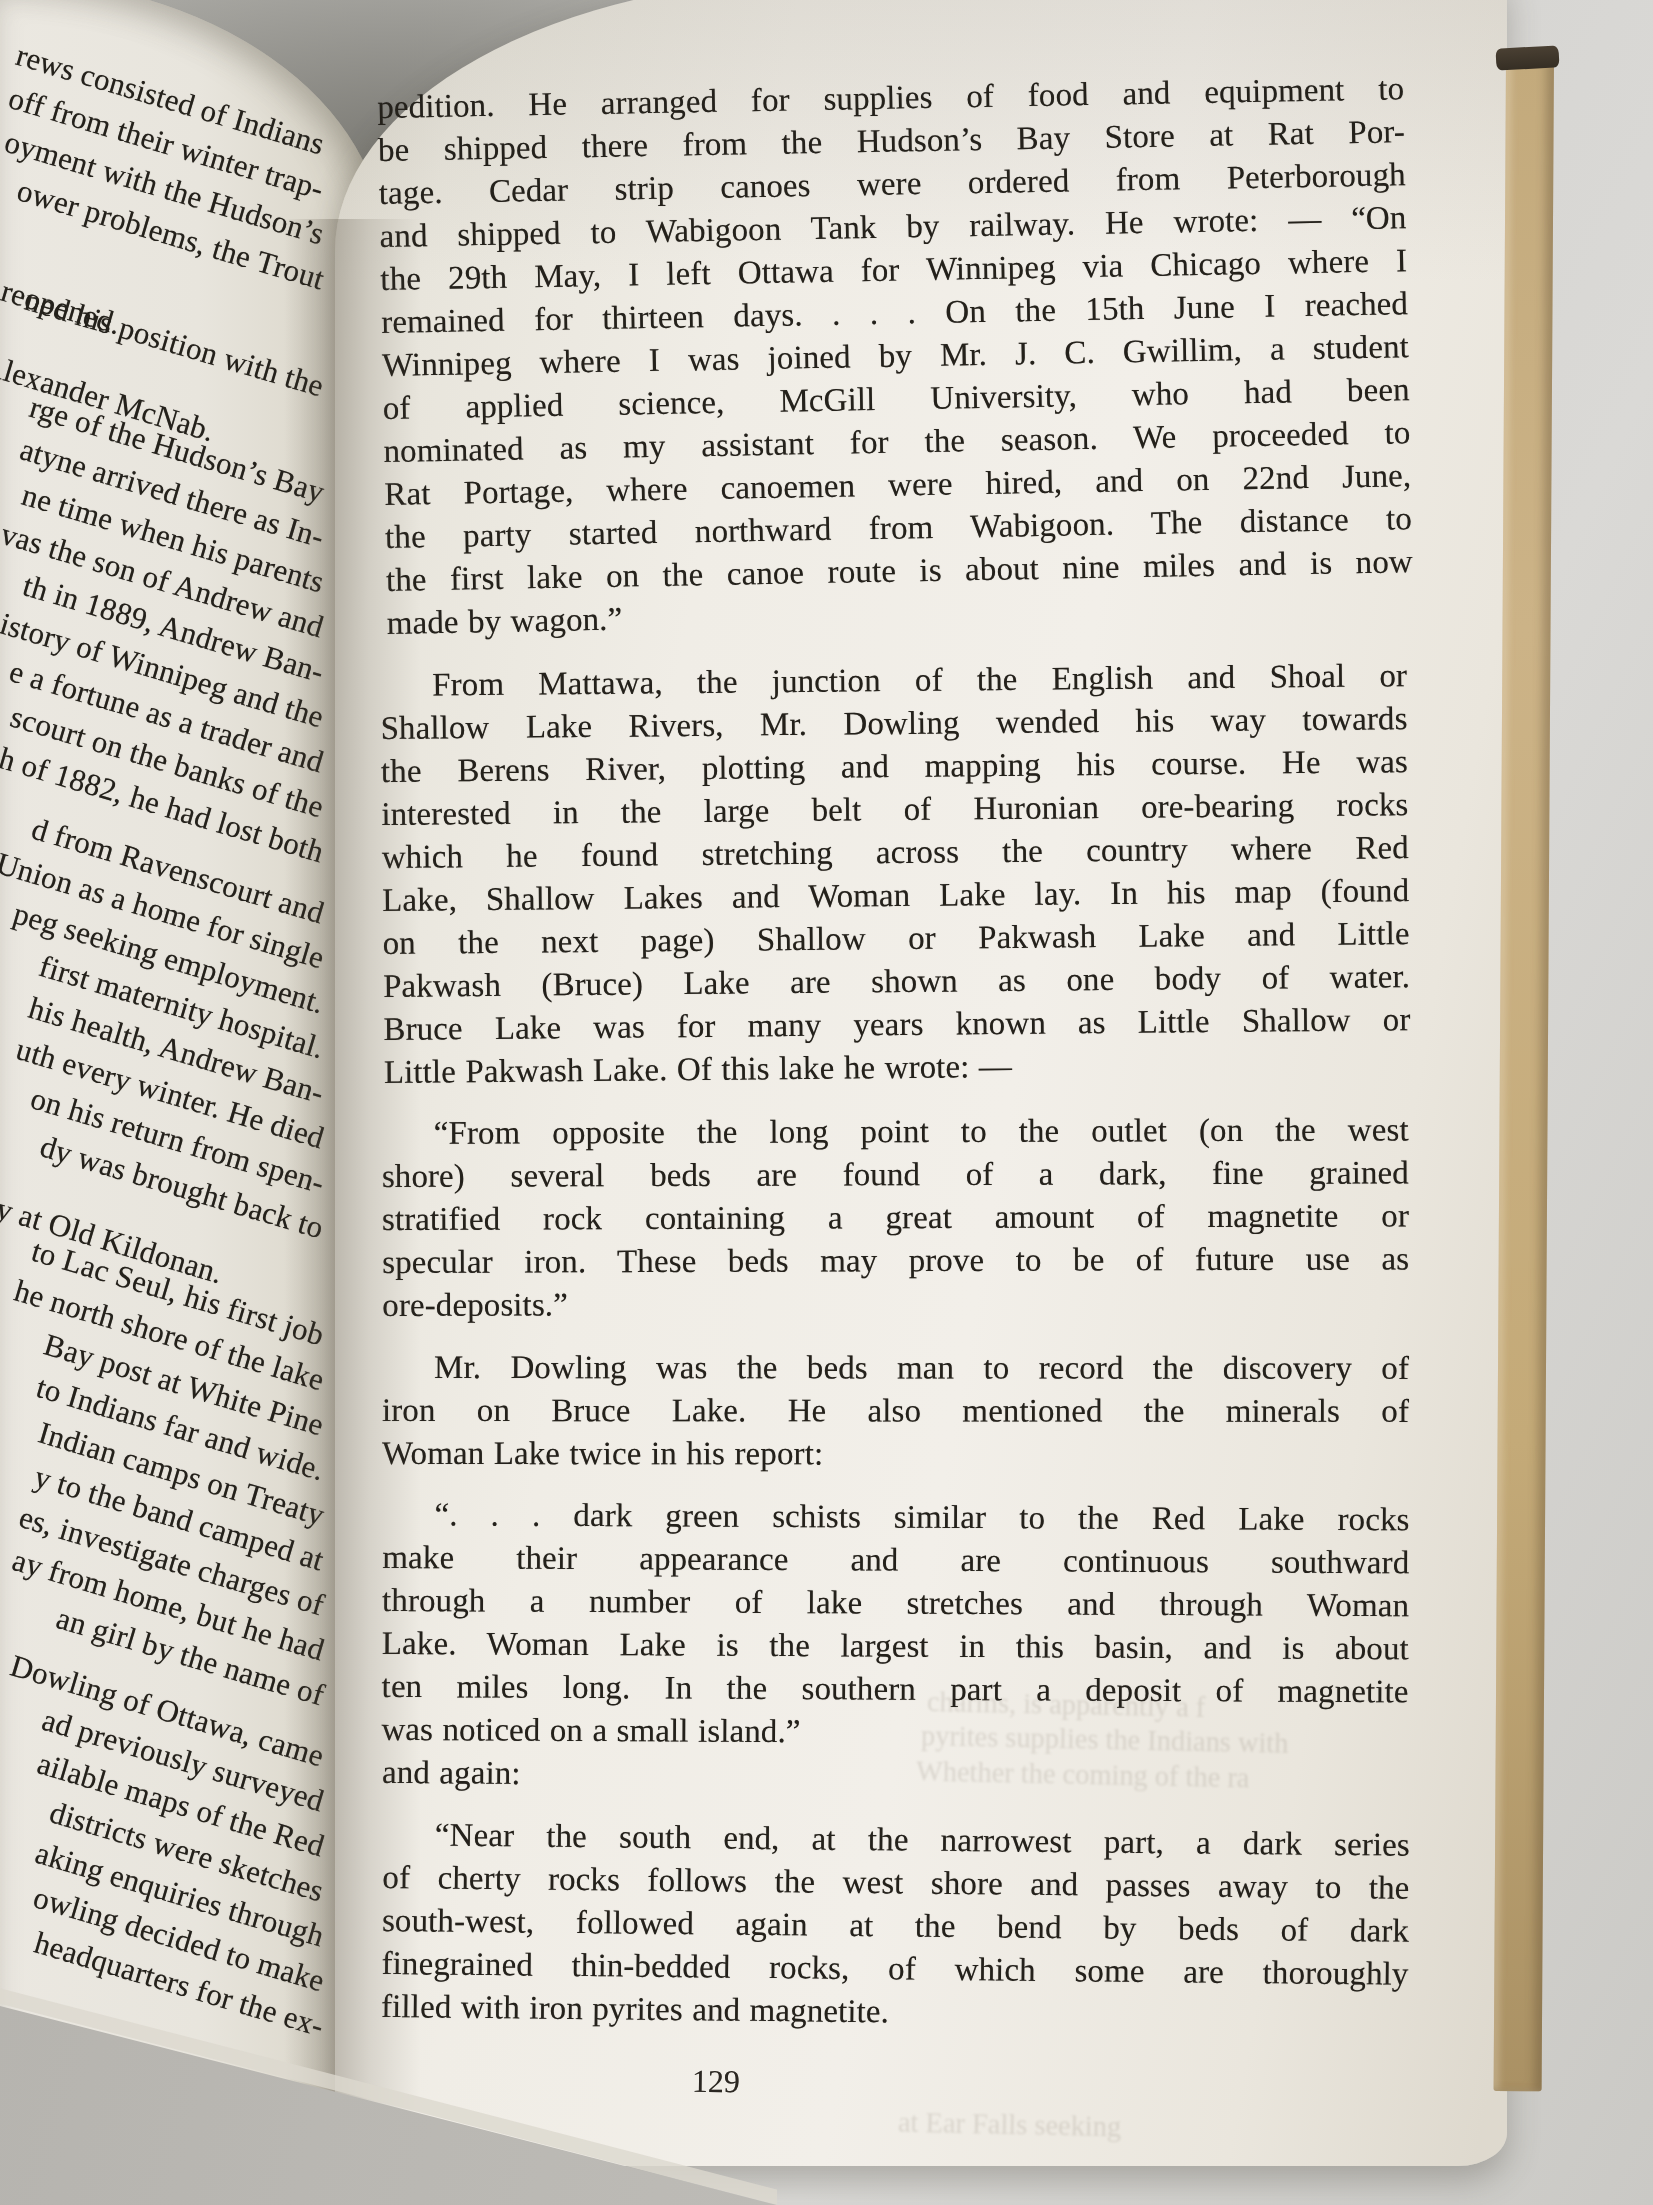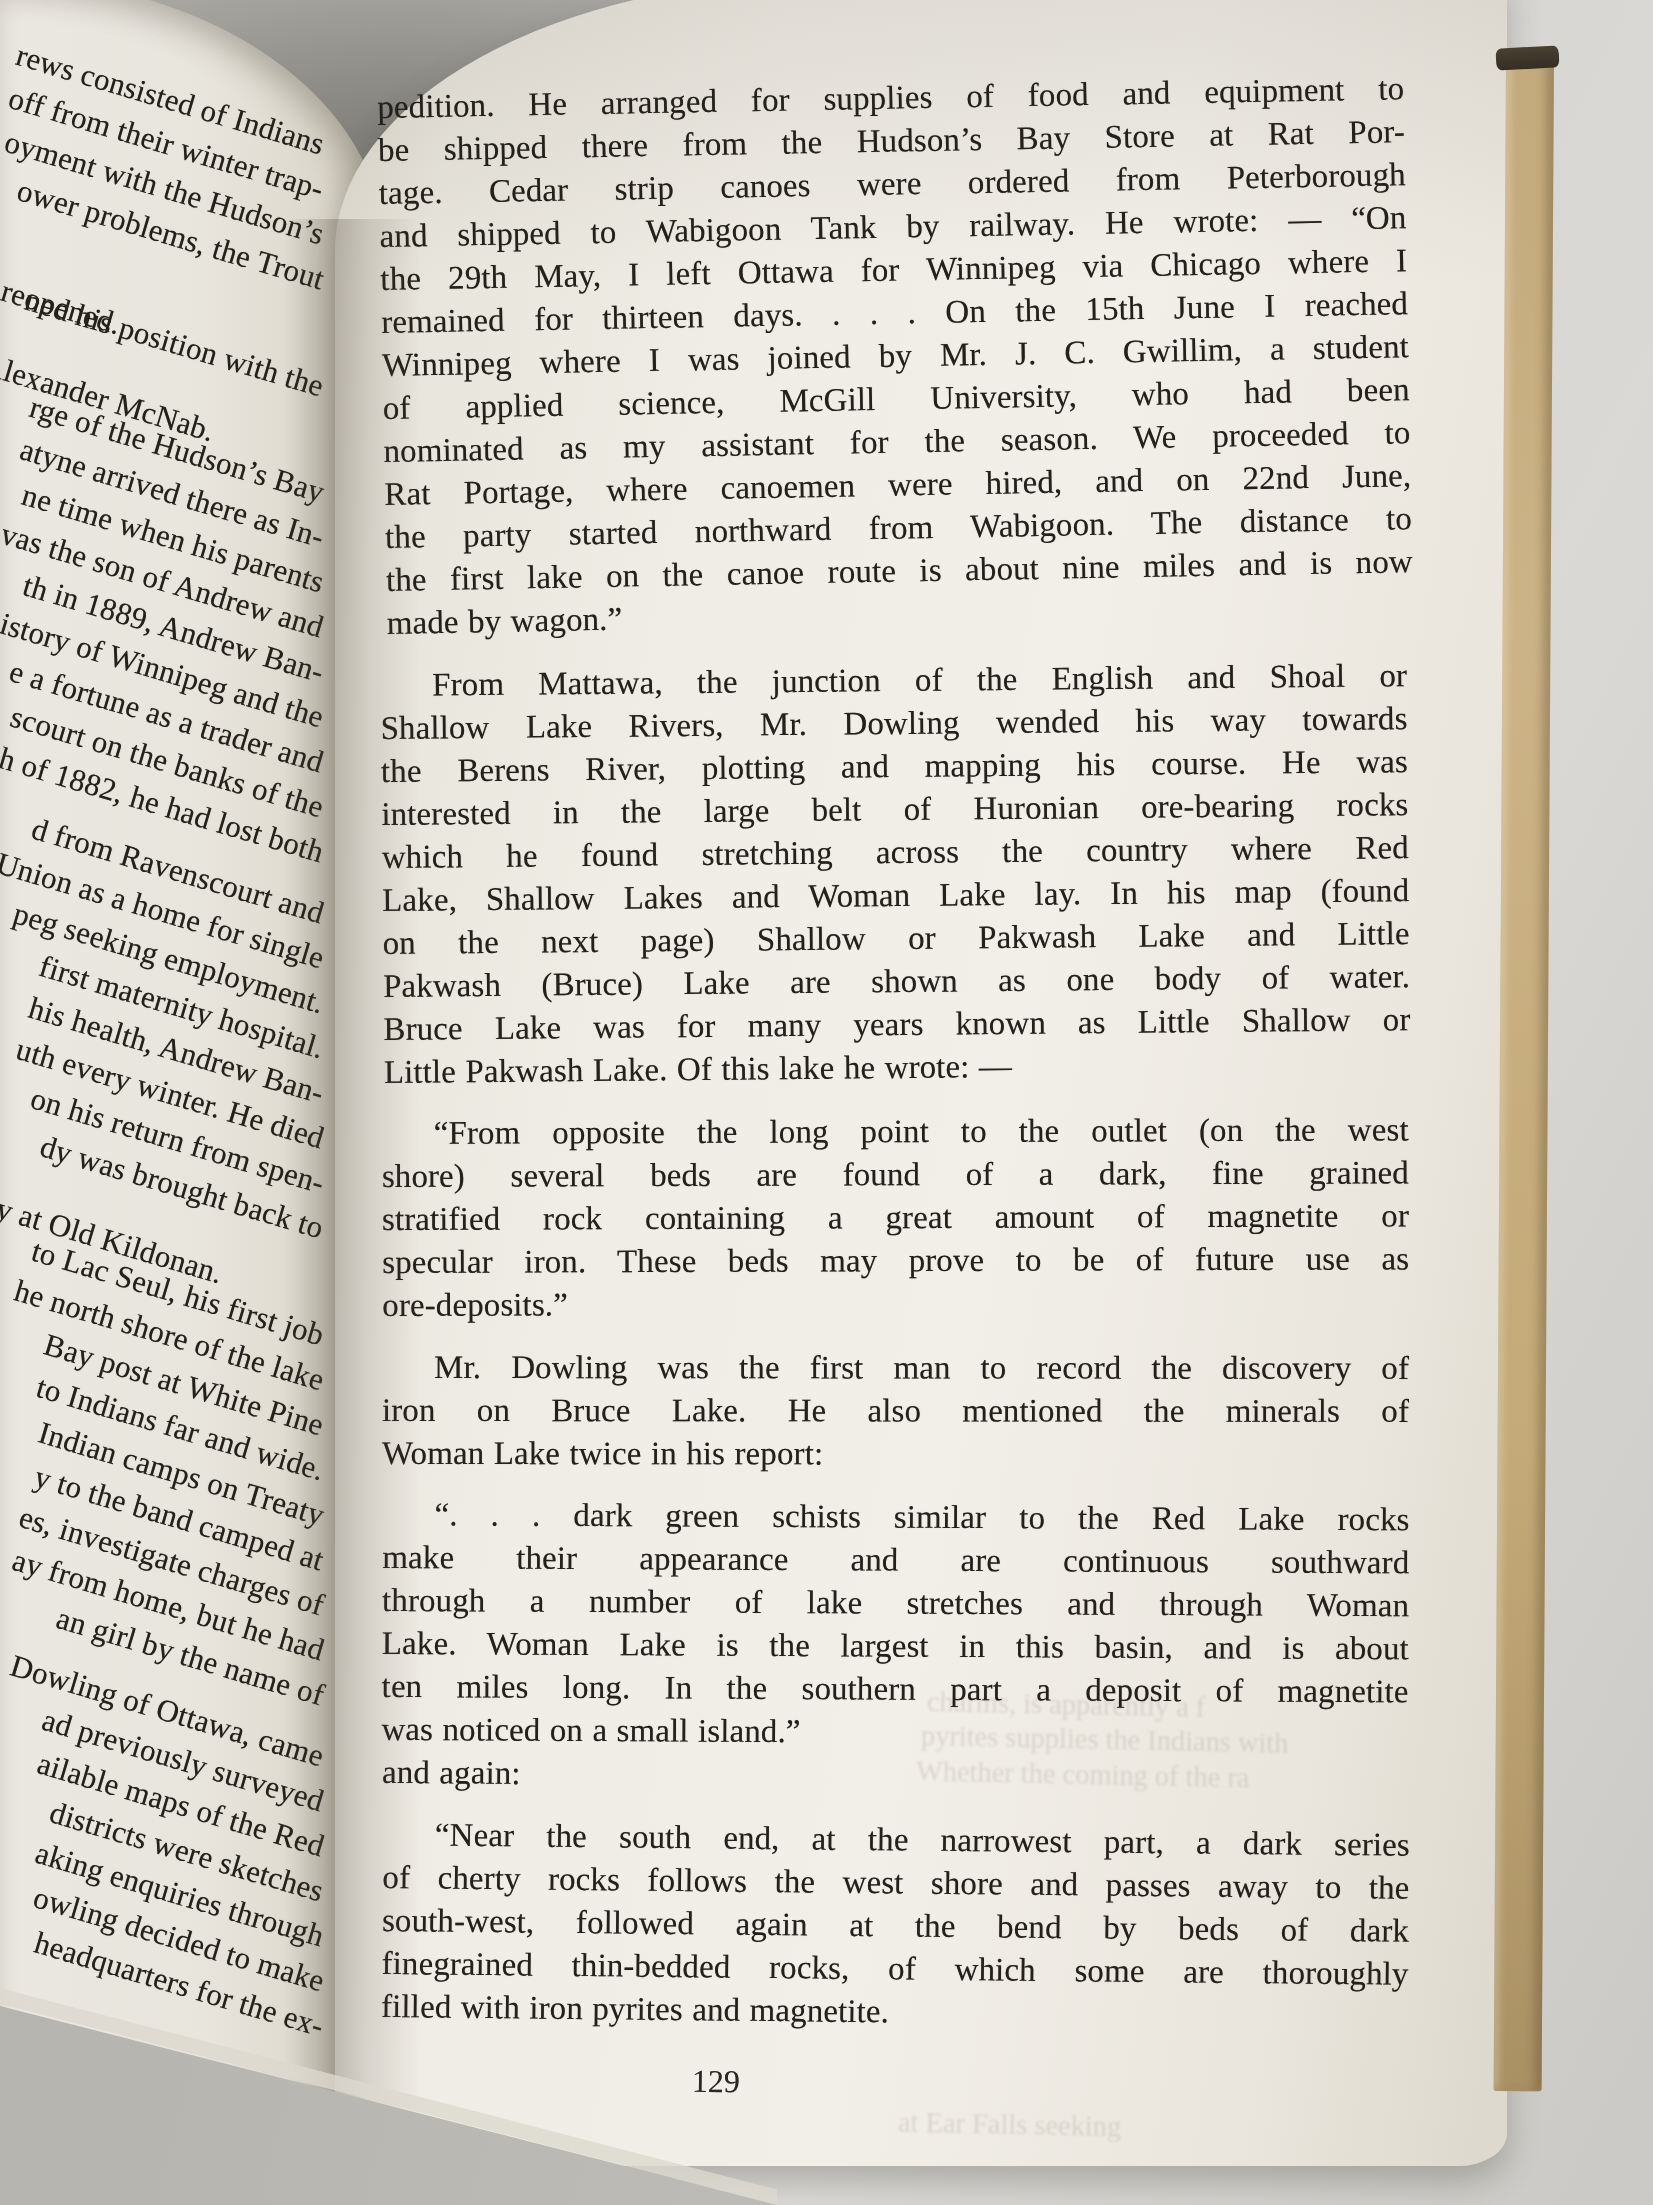--- a/index.html
+++ b/index.html
@@ -276,21 +276,21 @@
           <div class="jline last">Little Pakwash Lake. Of this lake he wrote: —</div>
         </div>
         <div class="para gap">
           <div class="jline ind">“From opposite the long point to the outlet (on the west</div>
           <div class="jline">shore) several beds are found of a dark, fine grained</div>
           <div class="jline">stratified rock containing a great amount of magnetite or</div>
           <div class="jline">specular iron. These beds may prove to be of future use as</div>
           <div class="jline last">ore-deposits.”</div>
         </div>
         <div class="para gap">
-          <div class="jline ind">Mr. Dowling was the first man to record the discovery of</div>
+          <div class="jline ind">Mr. Dowling was the beds man to record the discovery of</div>
           <div class="jline">iron on Bruce Lake. He also mentioned the minerals of</div>
           <div class="jline last">Woman Lake twice in his report:</div>
         </div>
         <div class="para gap">
           <div class="jline ind">“. . . dark green schists similar to the Red Lake rocks</div>
           <div class="jline">make their appearance and are continuous southward</div>
           <div class="jline">through a number of lake stretches and through Woman</div>
           <div class="jline">Lake. Woman Lake is the largest in this basin, and is about</div>
           <div class="jline">ten miles long. In the southern part a deposit of magnetite</div>
           <div class="jline last">was noticed on a small island.”</div>

